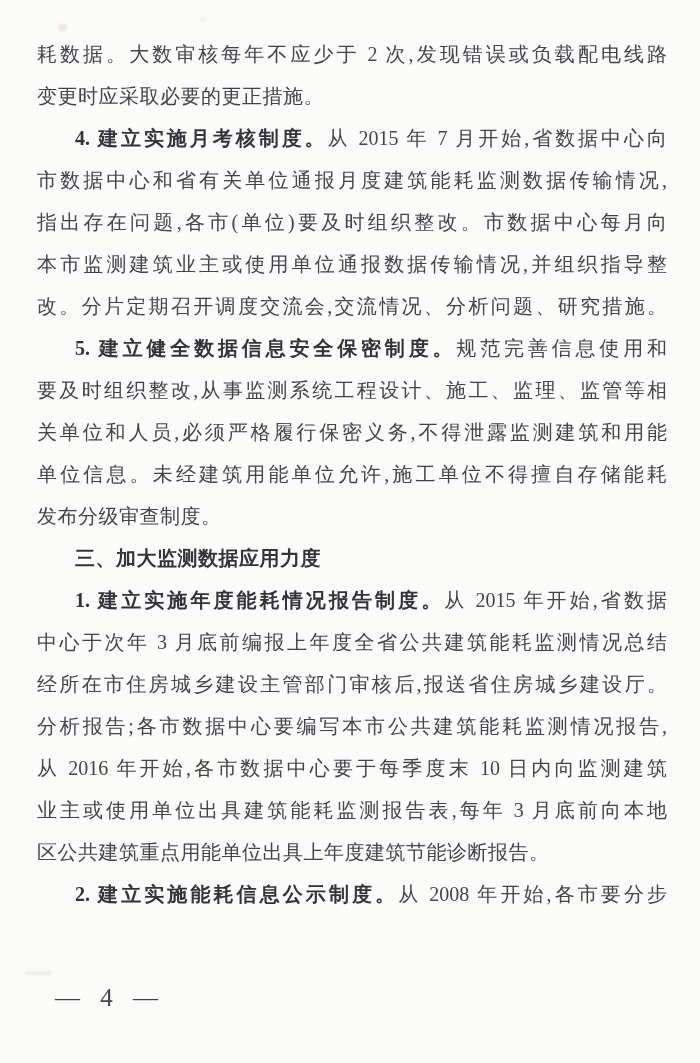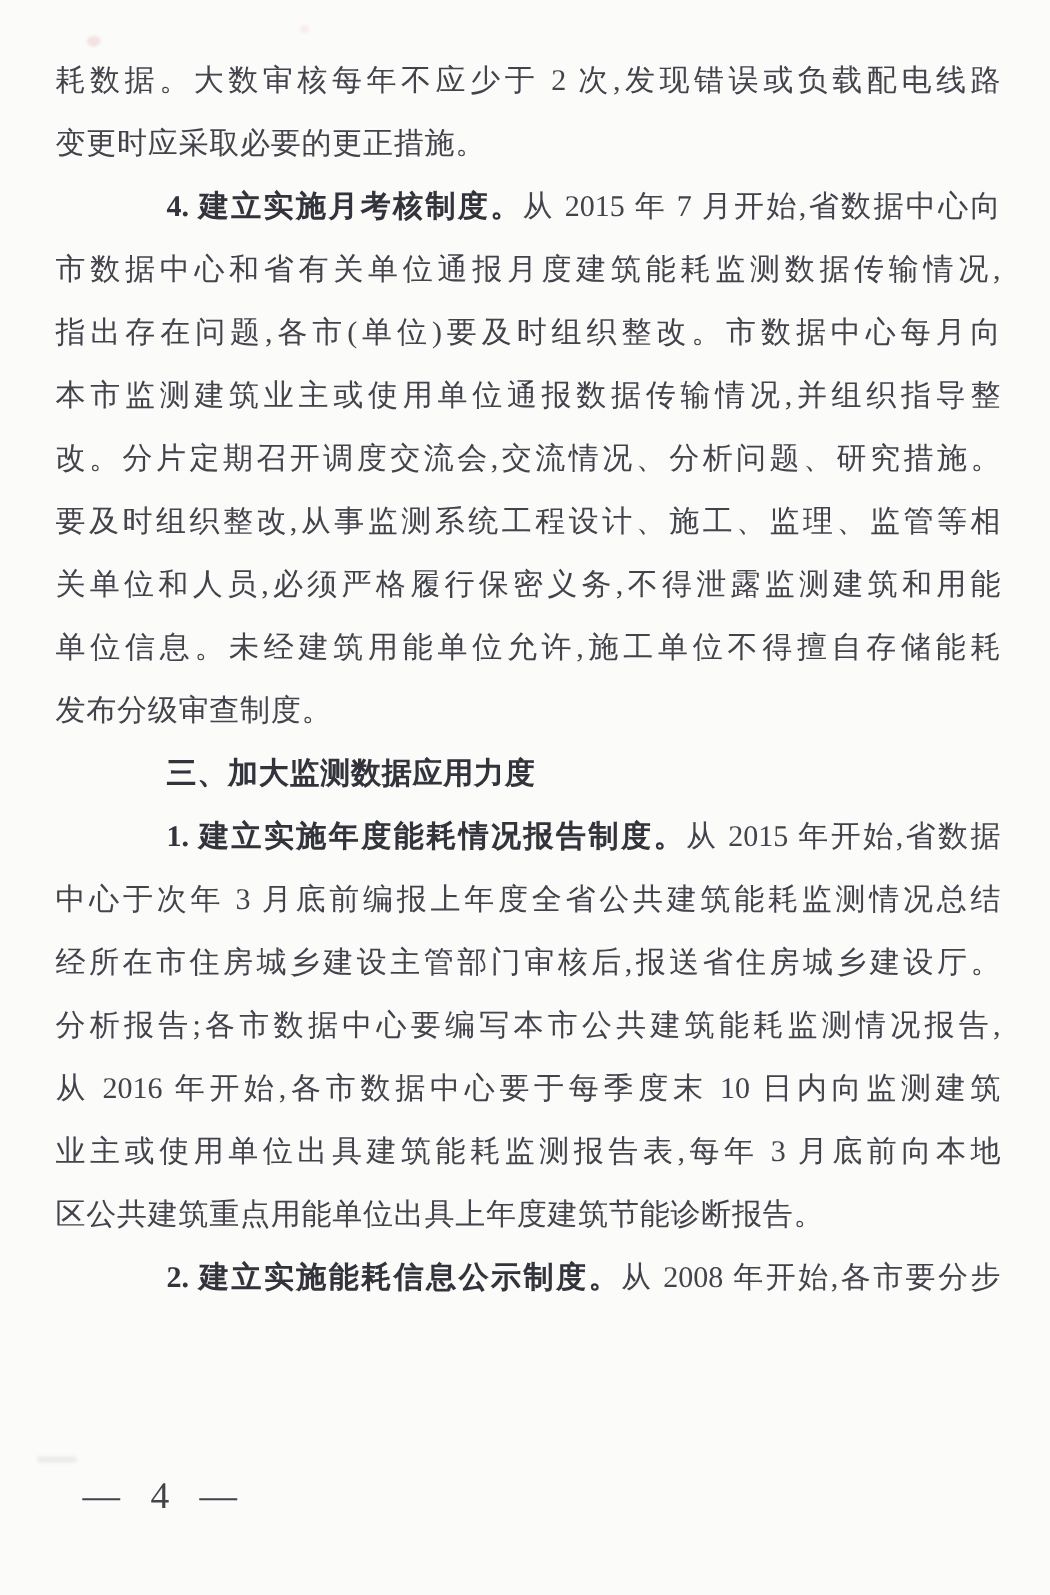--- a/index.html
+++ b/index.html
@@ -34,21 +34,20 @@
     letter-spacing: 0.5px;
   }
   .line.justify {
     white-space: normal;
     text-align: justify;
     text-align-last: justify;
     letter-spacing: 0;
   }
   .line.indent {
     text-indent: 38px;
-    margin-left: 36px;
   }
   .line.heading {
     font-family: "Liberation Sans", "DejaVu Sans", sans-serif;
     font-weight: bold;
     color: var(--bold-color, #33333c);
   }
   .seg.bold {
     font-weight: bold;
     color: var(--bold-color, #33333c);
   }
@@ -95,20 +94,21 @@
 
   <div class="doc-body">
 
   <div class="line justify"><span class="seg">耗数据。大数审核每年不应少于 2 次,发现错误或负载配电线路</span></div>
       <div class="line"><span class="seg">变更时应采取必要的更正措施。</span></div>
       <div class="line justify indent"><span class="seg bold">4. 建立实施月考核制度。</span><span class="seg">从 2015 年 7 月开始,省数据中心向</span></div>
       <div class="line justify"><span class="seg">市数据中心和省有关单位通报月度建筑能耗监测数据传输情况,</span></div>
       <div class="line justify"><span class="seg">指出存在问题,各市(单位)要及时组织整改。市数据中心每月向</span></div>
       <div class="line justify"><span class="seg">本市监测建筑业主或使用单位通报数据传输情况,并组织指导整</span></div>
       <div class="line justify"><span class="seg">改。分片定期召开调度交流会,交流情况、分析问题、研究措施。</span></div>
+      <div class="line justify indent"><span class="seg bold">5. 建立健全数据信息安全保密制度。</span><span class="seg">规范完善信息使用和</span></div>
       <div class="line justify"><span class="seg">要及时组织整改,从事监测系统工程设计、施工、监理、监管等相</span></div>
       <div class="line justify"><span class="seg">关单位和人员,必须严格履行保密义务,不得泄露监测建筑和用能</span></div>
       <div class="line justify"><span class="seg">单位信息。未经建筑用能单位允许,施工单位不得擅自存储能耗</span></div>
       <div class="line"><span class="seg">发布分级审查制度。</span></div>
       <div class="line indent heading"><span class="seg bold">三、加大监测数据应用力度</span></div>
       <div class="line justify indent"><span class="seg bold">1. 建立实施年度能耗情况报告制度。</span><span class="seg">从 2015 年开始,省数据</span></div>
       <div class="line justify"><span class="seg">中心于次年 3 月底前编报上年度全省公共建筑能耗监测情况总结</span></div>
       <div class="line justify"><span class="seg">经所在市住房城乡建设主管部门审核后,报送省住房城乡建设厅。</span></div>
       <div class="line justify"><span class="seg">分析报告;各市数据中心要编写本市公共建筑能耗监测情况报告,</span></div>
       <div class="line justify"><span class="seg">从 2016 年开始,各市数据中心要于每季度末 10 日内向监测建筑</span></div>

